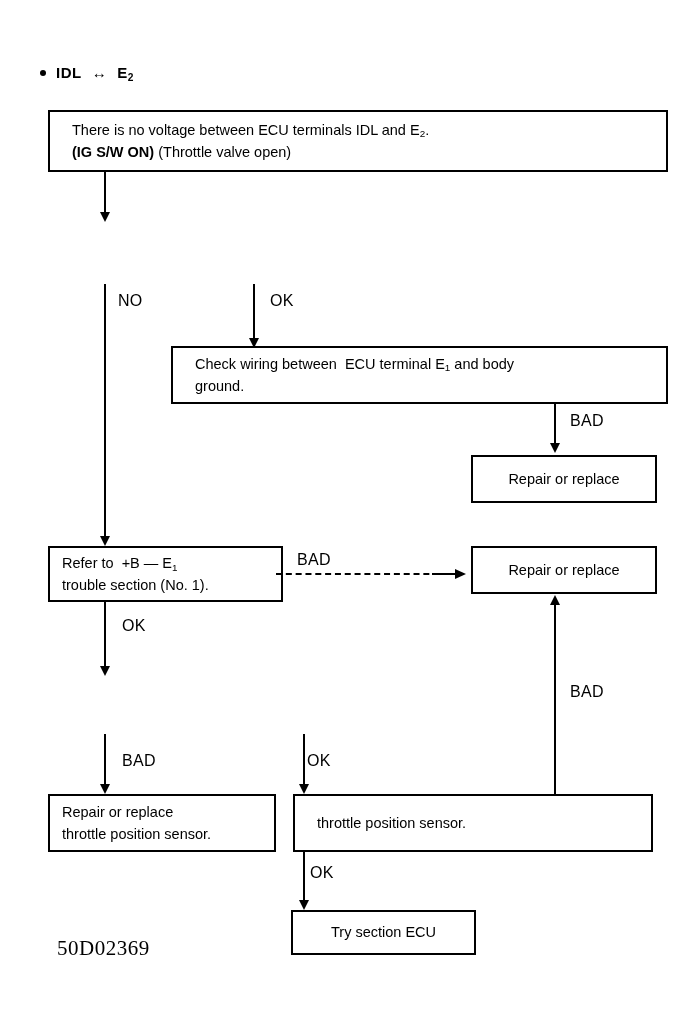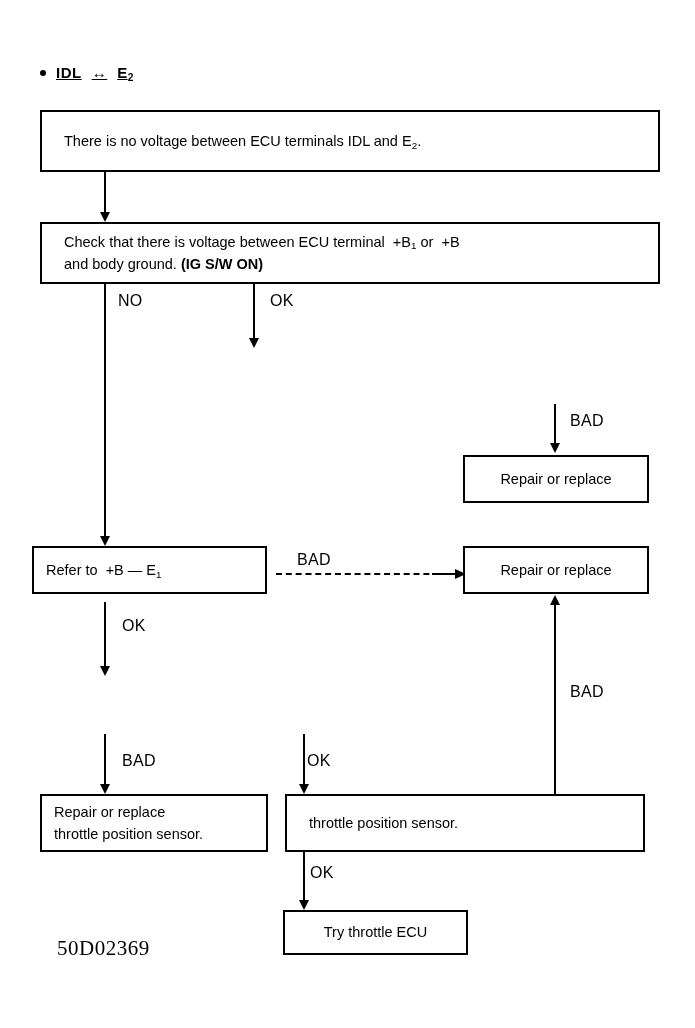--- a/index.html
+++ b/index.html
@@ -31,40 +31,40 @@
   }
   .bullet-dot {
     width: 6px;
     height: 6px;
     background: #000;
     border-radius: 50%;
     display: inline-block;
   }
   #header-row .hdr-text {
     white-space: pre;
-    text-decoration: underline;
   }
   sub {
     font-size: 0.68em;
     vertical-align: baseline;
     position: relative;
     top: 0.28em;
   }
   
   .box {
     position: absolute;
     border: 2px solid #000;
     background: #fff;
     box-sizing: border-box;
     display: flex;
     flex-direction: column;
     justify-content: center;
     font-size: 14.5px;
     line-height: 1.55;
     padding: 4px 10px 4px 22px;
+    margin-left: 8px;
   }
   .box .ln { white-space: pre; }
   .box.center-text {
     padding-left: 10px;
     align-items: center;
   }
   .box.tight { padding-left: 12px; }
   b, .b { font-weight: bold; }
   
   .vline {
@@ -129,49 +129,51 @@
 
   <div id="header-row">
     <span class="bullet-dot"></span>
     <span class="hdr-text">IDL</span>
     <span class="hdr-text">↔</span>
     <span class="hdr-text"><span>E</span><sub>2</sub></span>
   </div>
 
   <div class="box" style="left:40px; top:110px; width:620px; height:62px;">
     <div class="ln"><span>There is no voltage between ECU terminals IDL and E</span><sub>2</sub><span>.</span></div>
+    <div class="ln"><b>(IG S/W ON)</b><span> (Throttle valve open)</span></div>
   </div>
 
   <div class="vline" style="left:104px; top:172px; height:46px;"></div>
   <div class="arrow-down" style="left:100px; top:212px;"></div>
 
-  <div class="box" style="left:40px; top:222px; width:620px; height:62px;">
-    <div class="ln"><span>Check that there is voltage between ECU terminal  +B</span><sub>1</sub><span> or  +B</span></div>
-    <div class="ln"><span>and body ground. </span><b>(IG S/W ON)</b></div>
-  </div>
 
   <div class="vline" style="left:104px; top:284px; height:258px;"></div>
   <div class="arrow-down" style="left:100px; top:536px;"></div>
   <div class="edge-label" style="left:118px; top:292px;">NO</div>
 
   <div class="vline" style="left:253px; top:284px; height:62px;"></div>
   <div class="arrow-down" style="left:249px; top:338px;"></div>
   <div class="edge-label" style="left:270px; top:292px;">OK</div>
 
+  <div class="box" style="left:163px; top:346px; width:497px; height:58px;">
+    <div class="ln"><span>Check wiring between  ECU terminal E</span><sub>1</sub><span> and body</span></div>
+    <div class="ln">ground.</div>
+  </div>
 
   <div class="vline" style="left:554px; top:404px; height:44px;"></div>
   <div class="arrow-down" style="left:550px; top:443px;"></div>
   <div class="edge-label" style="left:570px; top:412px;">BAD</div>
 
   <div class="box center-text" style="left:463px; top:455px; width:186px; height:48px;">
     <div class="ln">Repair or replace</div>
   </div>
 
-  <div class="box tight" style="left:32px; top:546px; width:235px; height:48px;">
+  <div class="box tight" style="left:40px; top:546px; width:235px; height:56px;justify-content:space-between;">
     <div class="ln"><span>Refer to  +B — E</span><sub>1</sub></div>
+    <div class="ln">trouble section (No. 1).</div>
   </div>
 
   <div class="dline" style="left:276px; top:573px; width:173px;"></div>
   <div class="hline" style="left:432px; top:573px; width:32px;"></div>
   <div class="arrow-right" style="left:455px; top:569px;"></div>
   <div class="edge-label" style="left:297px; top:551px;">BAD</div>
 
   <div class="box center-text" style="left:463px; top:546px; width:186px; height:48px;">
     <div class="ln">Repair or replace</div>
   </div>
@@ -200,18 +202,18 @@
 
   <div class="vline" style="left:554px; top:604px; height:190px;"></div>
   <div class="arrow-up" style="left:550px; top:595px;"></div>
   <div class="edge-label" style="left:570px; top:683px;">BAD</div>
 
   <div class="vline" style="left:303px; top:852px; height:54px;"></div>
   <div class="arrow-down" style="left:299px; top:900px;"></div>
   <div class="edge-label" style="left:310px; top:864px;">OK</div>
 
   <div class="box center-text" style="left:283px; top:910px; width:185px; height:45px;">
-    <div class="ln">Try throttle ECU</div>
+    <div class="ln">Try section ECU</div>
   </div>
 
   <div id="figure-code">50D02369</div>
 
 </div>
 
 </body></html>

